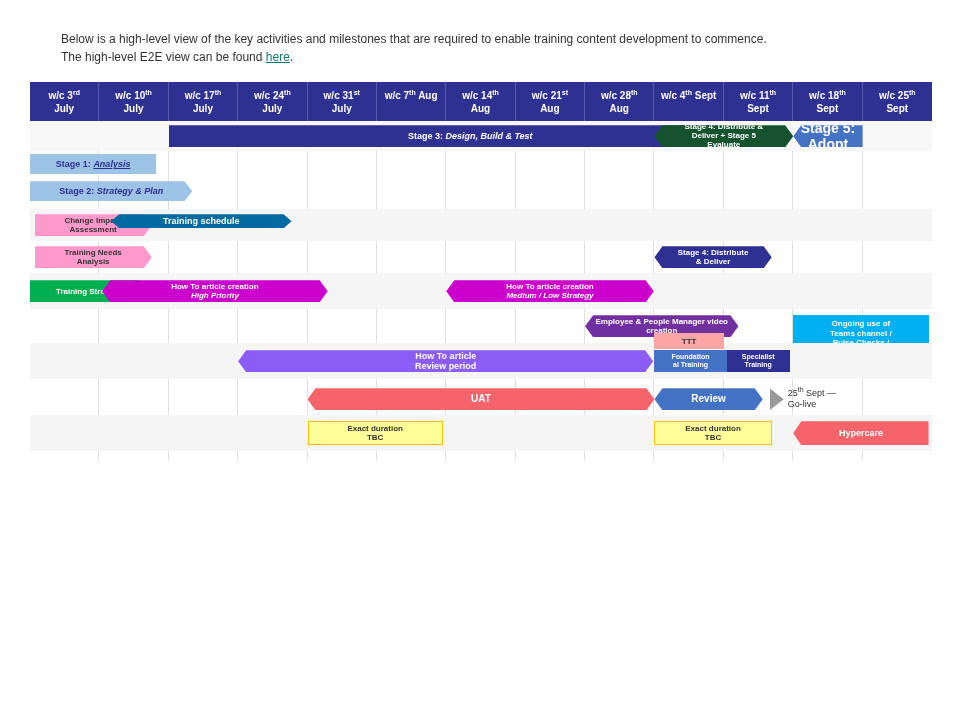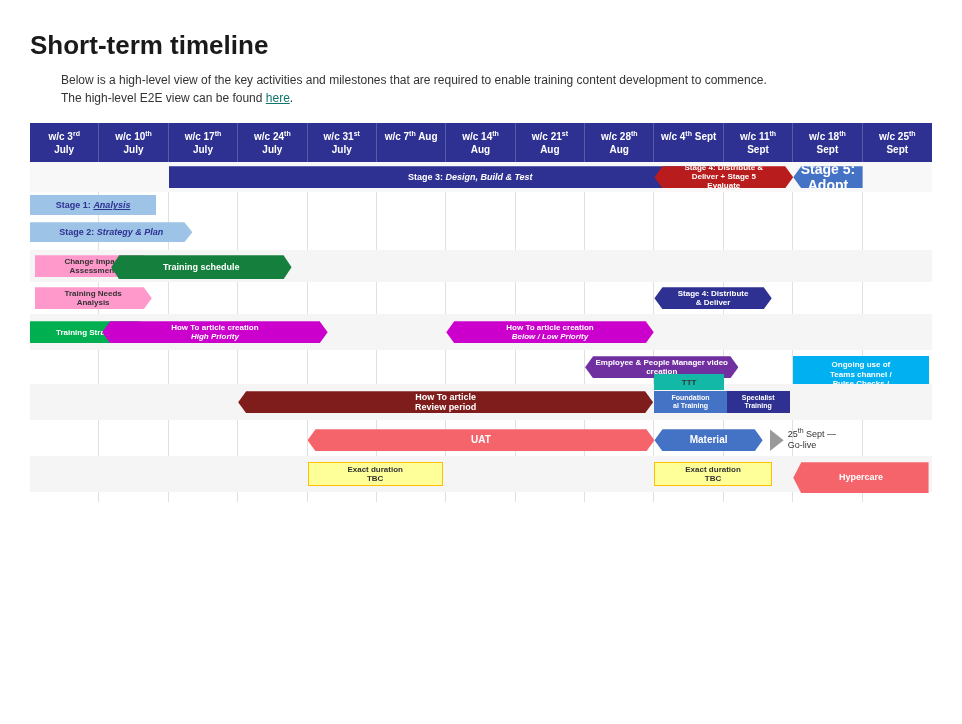--- a/index.html
+++ b/index.html
@@ -75,21 +75,20 @@
       text-align: center;
       line-height: 1.2;
       z-index: 2;
     }
 
   </style>
 </head>
 <body>
 
 <div class="slide">
-  <h1>Short-term timeline</h1>
   <p class="description">
     <span>Below is a high-level view of the key activities and milestones that are required to enable training content development to commence.</span><br>
     <span>The high-level E2E view can be found </span><a href="#">here</a><span>.</span>
   </p>
 
   <div class="timeline-container">
 
     <div style="display:grid; grid-template-columns: repeat(13,1fr); background:#2e3192;">
       <div class="timeline-header-cell">w/c 3<sup>rd</sup><br>July</div>
       <div class="timeline-header-cell">w/c 10<sup>th</sup><br>July</div>
@@ -123,21 +122,21 @@
         <div style="border-right:1px solid #e0e0e0;"></div>
         <div></div>
       </div>
 
       <div style="position:relative;height:30px;background:#f8f8f8;z-index:1;">
 
         <div class="tl-bar blue-dark" style="left:15.38%;width:61.54%;clip-path:polygon(0 0,calc(100% - 8px) 0,100% 50%,calc(100% - 8px) 100%,0 100%);padding-left:48px;">
           <span>Stage 3: <em>Design, Build &amp; Test</em></span>
         </div>
 
-        <div class="tl-bar" style="left:69.23%;width:15.38%;background:#b91c1c;clip-path:polygon(8px 0,calc(100% - 8px) 0,100% 50%,calc(100% - 8px) 100%,8px 100%,0 50%);font-size:8px;">
+        <div class="tl-bar" style="left:69.23%;width:15.38%;background:#14532d;clip-path:polygon(8px 0,calc(100% - 8px) 0,100% 50%,calc(100% - 8px) 100%,8px 100%,0 50%);font-size:8px;">
           <span style="font-size:8px;text-align:center;line-height:1.1;">Stage 4: Distribute &amp;<br>Deliver + Stage 5<br>Evaluate</span>
         </div>
 
         <div class="tl-bar" style="left:84.62%;width:7.69%;background:#4472c4;clip-path:polygon(8px 0,100% 0,100% 100%,8px 100%,0 50%);font-size:8px;">
           <span style="font-size:14px;">Stage 5:<br>Adopt</span>
         </div>
       </div>
 
       <div style="position:relative;height:28px;z-index:1;">
         <div class="tl-bar" style="left:0%;width:14%;background:#9dc3e6;top:3px;height:20px;clip-path:polygon(0 0,calc(100%-8px) 0,100% 50%,calc(100%-8px) 100%,0 100%);font-size:9px;color:#2e3192;font-weight:bold;">
@@ -152,21 +151,21 @@
       </div>
 
       <div style="height:6px;background:white;"></div>
 
       <div style="position:relative;height:32px;background:#f5f5f5;z-index:1;">
 
         <div class="tl-bar" style="left:0.5%;width:13%;background:#ff99cc;top:5px;height:22px;clip-path:polygon(0 0,calc(100% - 8px) 0,100% 50%,calc(100% - 8px) 100%,0 100%);font-size:8px;color:#333;">
           <span style="font-size:8px;color:#333;font-weight:bold;">Change Impact<br>Assessment</span>
         </div>
 
-        <div class="tl-bar" style="left:9%;width:20%;background:#15803d;top:5px;height:24px;clip-path:polygon(8px 0,calc(100% - 8px) 0,100% 50%,calc(100% - 8px) 100%,8px 100%,0 50%);font-size:9px;font-weight:bold;">
+        <div class="tl-bar" style="left:9%;width:20%;background:#0369a1;top:5px;height:14px;clip-path:polygon(8px 0,calc(100% - 8px) 0,100% 50%,calc(100% - 8px) 100%,8px 100%,0 50%);font-size:9px;font-weight:bold;">
           <span>Training schedule</span>
         </div>
       </div>
 
       <div style="position:relative;height:32px;z-index:1;">
 
         <div class="tl-bar" style="left:0.5%;width:13%;background:#ff99cc;top:5px;height:22px;clip-path:polygon(0 0,calc(100% - 8px) 0,100% 50%,calc(100% - 8px) 100%,0 100%);font-size:8px;color:#333;">
           <span style="font-size:8px;color:#333;font-weight:bold;">Training Needs<br>Analysis</span>
         </div>
 
@@ -179,82 +178,82 @@
 
         <div class="tl-bar" style="left:0%;width:13%;background:#00b050;top:7px;height:22px;clip-path:polygon(0 0,calc(100% - 8px) 0,100% 50%,calc(100% - 8px) 100%,0 100%);font-size:8px;">
           <span>Training Strategy</span>
         </div>
 
         <div class="tl-bar" style="left:8%;width:25%;background:#cc00cc;top:7px;height:22px;clip-path:polygon(8px 0,calc(100% - 8px) 0,100% 50%,calc(100% - 8px) 100%,8px 100%,0 50%);font-size:8px;">
           <span style="font-size:8px;">How To article creation<br><em>High Priority</em></span>
         </div>
 
         <div class="tl-bar" style="left:46.15%;width:23%;background:#cc00cc;top:7px;height:22px;clip-path:polygon(8px 0,calc(100% - 8px) 0,100% 50%,calc(100% - 8px) 100%,8px 100%,0 50%);font-size:8px;">
-          <span style="font-size:8px;">How To article creation<br><em>Below / Low Priority</em></span>
+          <span style="font-size:8px;">How To article creation<br><em>Medium / Low Strategy</em></span>
         </div>
       </div>
 
       <div style="position:relative;height:34px;z-index:1;">
 
         <div class="tl-bar" style="left:84.62%;width:15%;background:#00b0f0;top:6px;height:46px;font-size:8px;">
           <span style="font-size:8px;line-height:1.2;">Ongoing use of<br>Teams channel /<br>Pulse Checks /<br>Material updates</span>
         </div>
 
         <div class="tl-bar" style="left:61.54%;width:17%;background:#7030a0;top:6px;height:22px;clip-path:polygon(8px 0,calc(100% - 8px) 0,100% 50%,calc(100% - 8px) 100%,8px 100%,0 50%);font-size:8px;">
           <span style="font-size:8px;">Employee &amp; People Manager video<br>creation</span>
         </div>
       </div>
 
       <div style="position:relative;height:36px;background:#f5f5f5;z-index:1;">
 
-        <div class="tl-bar" style="left:23.08%;width:46%;background:#7f1d1d;top:7px;height:22px;clip-path:polygon(8px 0,calc(100% - 8px) 0,100% 50%,calc(100% - 8px) 100%,8px 100%,0 50%);font-size:9px;">
+        <div class="tl-bar" style="left:23.08%;width:46%;background:#8b5cf6;top:7px;height:22px;clip-path:polygon(8px 0,calc(100% - 8px) 0,100% 50%,calc(100% - 8px) 100%,8px 100%,0 50%);font-size:9px;text-align:right;">
           <span>How To article<br>Review period</span>
         </div>
 
         <div class="tl-bar" style="left:69.23%;width:8%;background:#4472c4;top:7px;height:22px;font-size:8px;">
           <span style="font-size:7px;">Foundation<br>al Training</span>
         </div>
 
         <div class="tl-bar" style="left:77.23%;width:7%;background:#2e3192;top:7px;height:22px;font-size:7px;">
           <span style="font-size:7px;">Specialist<br>Training</span>
         </div>
 
-        <div class="tl-bar" style="left:69.23%;width:7.69%;background:#14b8a6;top:-10px;height:16px;font-size:8px;color:#333;">
+        <div class="tl-bar" style="left:69.23%;width:7.69%;background:#fca5a5;top:-10px;height:16px;font-size:8px;color:#333;">
           <span>TTT</span>
         </div>
       </div>
 
       <div style="height:4px;"></div>
 
       <div style="position:relative;height:32px;z-index:1;">
 
         <div class="tl-bar" style="left:30.77%;width:38.46%;background:#f4646a;top:5px;height:22px;clip-path:polygon(8px 0,calc(100% - 8px) 0,100% 50%,calc(100% - 8px) 100%,8px 100%,0 50%);font-size:10px;">
           <span>UAT</span>
         </div>
 
         <div class="tl-bar" style="left:69.23%;width:12%;background:#4472c4;top:5px;height:22px;clip-path:polygon(8px 0,calc(100% - 8px) 0,100% 50%,calc(100% - 8px) 100%,8px 100%,0 50%);font-size:10px;">
-          <span>Material</span>
+          <span>Review</span>
         </div>
 
         <div style="position:absolute;left:82%;top:5px;width:14px;height:22px;background:#999;clip-path:polygon(0 0,0 100%,100% 50%);"></div>
 
         <div style="position:absolute;left:84%;top:3px;font-size:9px;color:#333;width:70px;line-height:1.2;">25<sup>th</sup> Sept —<br>Go-live</div>
       </div>
 
       <div style="position:relative;height:36px;background:#f5f5f5;z-index:1;">
 
         <div class="tl-bar" style="left:30.77%;width:15%;background:#ffff99;top:6px;height:24px;border:1px solid #ffc000;font-size:8px;color:#333;">
           <span style="color:#333;">Exact duration<br>TBC</span>
         </div>
 
         <div class="tl-bar" style="left:69.23%;width:13%;background:#ffff99;top:6px;height:24px;border:1px solid #ffc000;font-size:8px;color:#333;">
           <span style="color:#333;">Exact duration<br>TBC</span>
         </div>
 
-        <div class="tl-bar" style="left:84.62%;width:15%;background:#f4646a;top:6px;height:31px;clip-path:polygon(8px 0,100% 0,100% 100%,8px 100%,0 50%);font-size:9px;">
+        <div class="tl-bar" style="left:84.62%;width:15%;background:#f4646a;top:6px;height:24px;clip-path:polygon(8px 0,100% 0,100% 100%,8px 100%,0 50%);font-size:9px;">
           <span>Hypercare</span>
         </div>
       </div>
 
       <div style="height:10px;"></div>
 
     </div>
   </div>
 </div>
 

